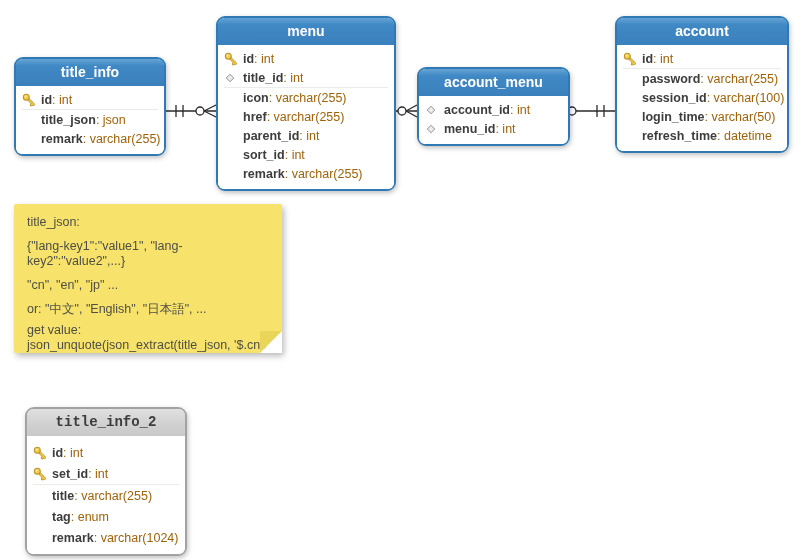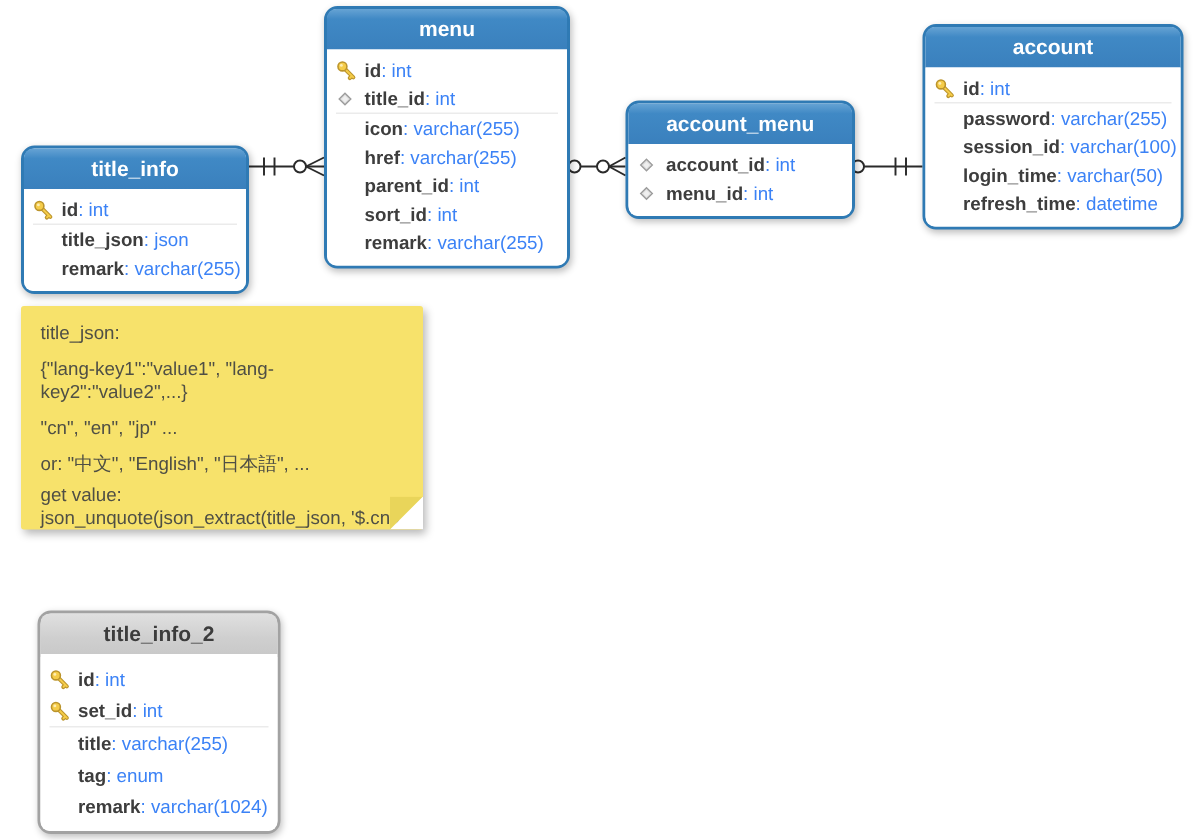--- a/index.html
+++ b/index.html
@@ -7,32 +7,32 @@
 
   .table{position:absolute;box-sizing:border-box;background:#fff;border-radius:9px;
          box-shadow:1px 2px 5px rgba(0,0,0,0.25);}
   .table.blue{border:2px solid #2f7ab4;}
   .table.gray{border:2px solid #a2a2a2;}
 
   .table-header{border-radius:6px 6px 0 0;text-align:center;padding:5px 4px 6px;
                 font-weight:bold;font-size:14px;color:#ffffff;
                 background:linear-gradient(180deg,#66a3d4 0%,#4089c5 25%,#3a80bd 100%);}
   .table.gray .table-header{background:linear-gradient(180deg,#e0e0e0 0%,#cfcfcf 60%,#c9c9c9 100%);
-                color:#3c3c3c;border-bottom:2px solid #ffffff;}
+                color:#3c3c3c;border-bottom:2px solid #ffffff;font-family:Liberation Mono, monospace;}
 
   .table-body{padding:4px 6px 6px 6px;background:#ffffff;border-radius:0 0 6px 6px;}
   .row{display:flex;align-items:center;height:19px;font-size:12.5px;white-space:nowrap;}
   .table.gray .row{height:21px;}
   .row.sep{border-bottom:1px solid #ebebeb;}
   .icon-cell{width:19px;flex:none;display:flex;align-items:center;}
   .fname{color:#3d3d3d;font-weight:bold;}
-  .ftype{color:#3b82f6;margin-left:0px;}
-
-  .pos-title_info{left:14px;top:57px;width:152px;margin-top:40px;}
-  .pos-menu{left:216px;top:4px;width:164px;}
+  .ftype{color:#a16207;margin-left:0px;}
+
+  .pos-title_info{left:14px;top:57px;width:152px;}
+  .pos-menu{left:216px;top:16px;width:180px;}
   .pos-account_menu{left:417px;top:67px;width:153px;}
   .pos-account{left:615px;top:16px;width:174px;}
   .pos-title_info_2{left:25px;top:407px;width:162px;}
 
   .note{position:absolute;left:14px;top:204px;width:268px;height:149px;box-sizing:border-box;
         background:#f7e26b;border-radius:2px;padding:11px 12px 8px 13px;
         box-shadow:2px 3px 6px rgba(0,0,0,0.28);font-size:12.5px;color:#4f4f45;}
   .note-line{line-height:15px;margin-bottom:9px;}
   .note-line:nth-child(4),.note-line:nth-child(5){margin-bottom:6px;}
   .note-fold{position:absolute;right:0;bottom:0;width:22px;height:22px;}

